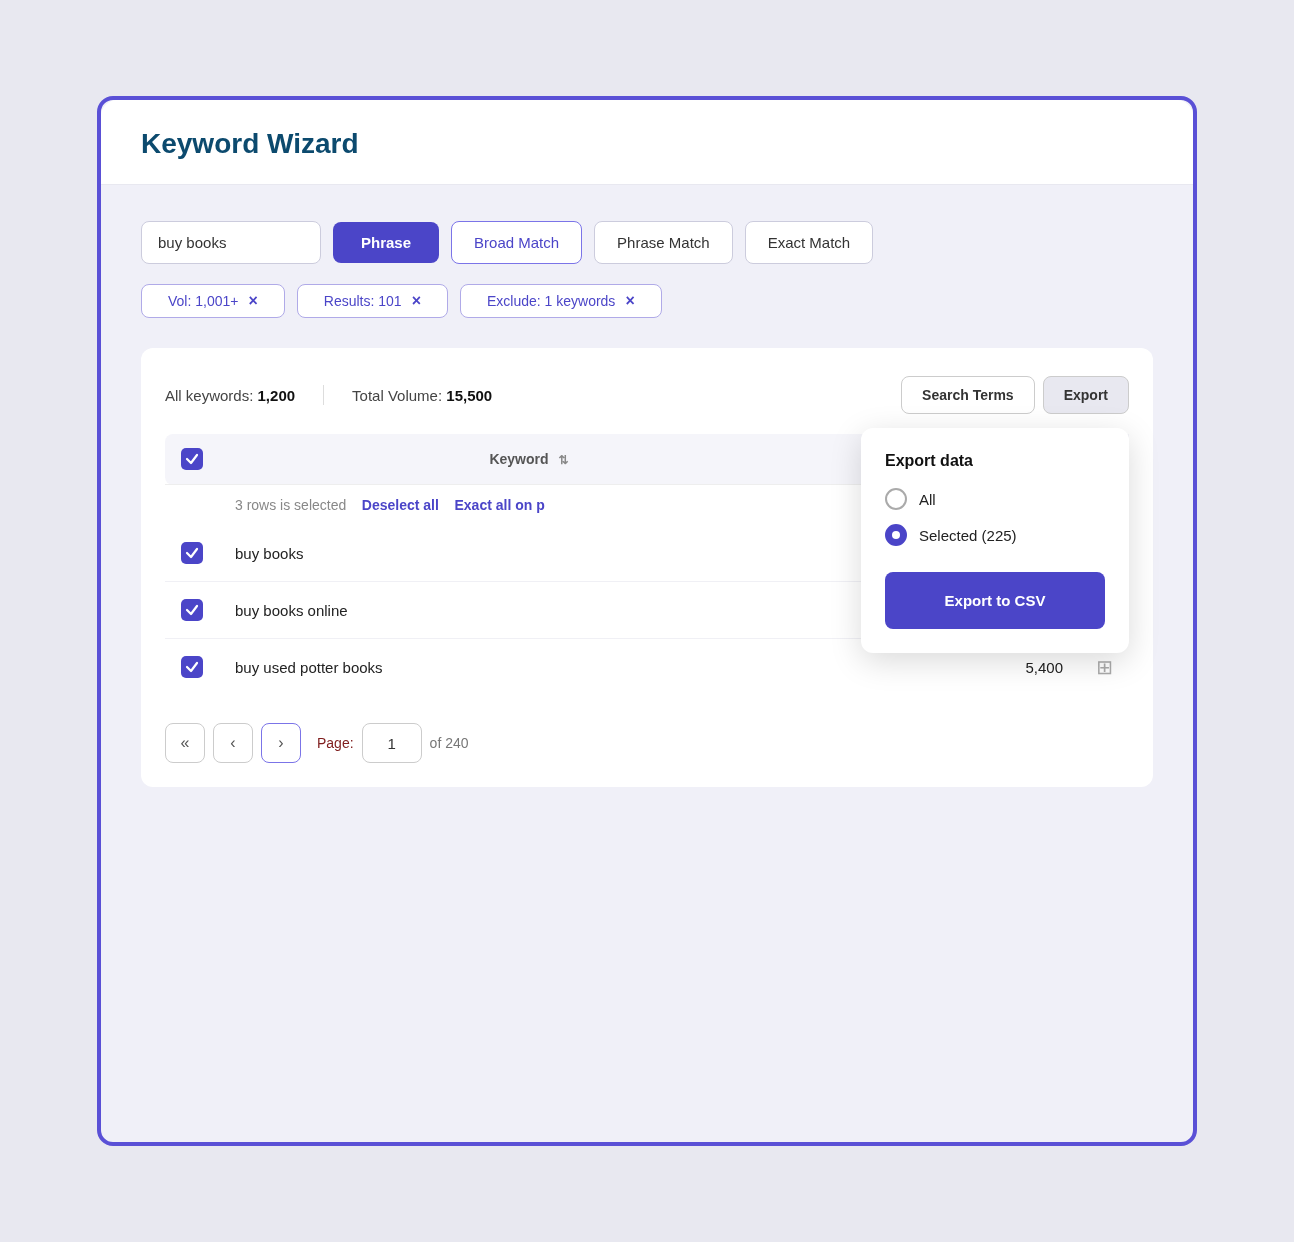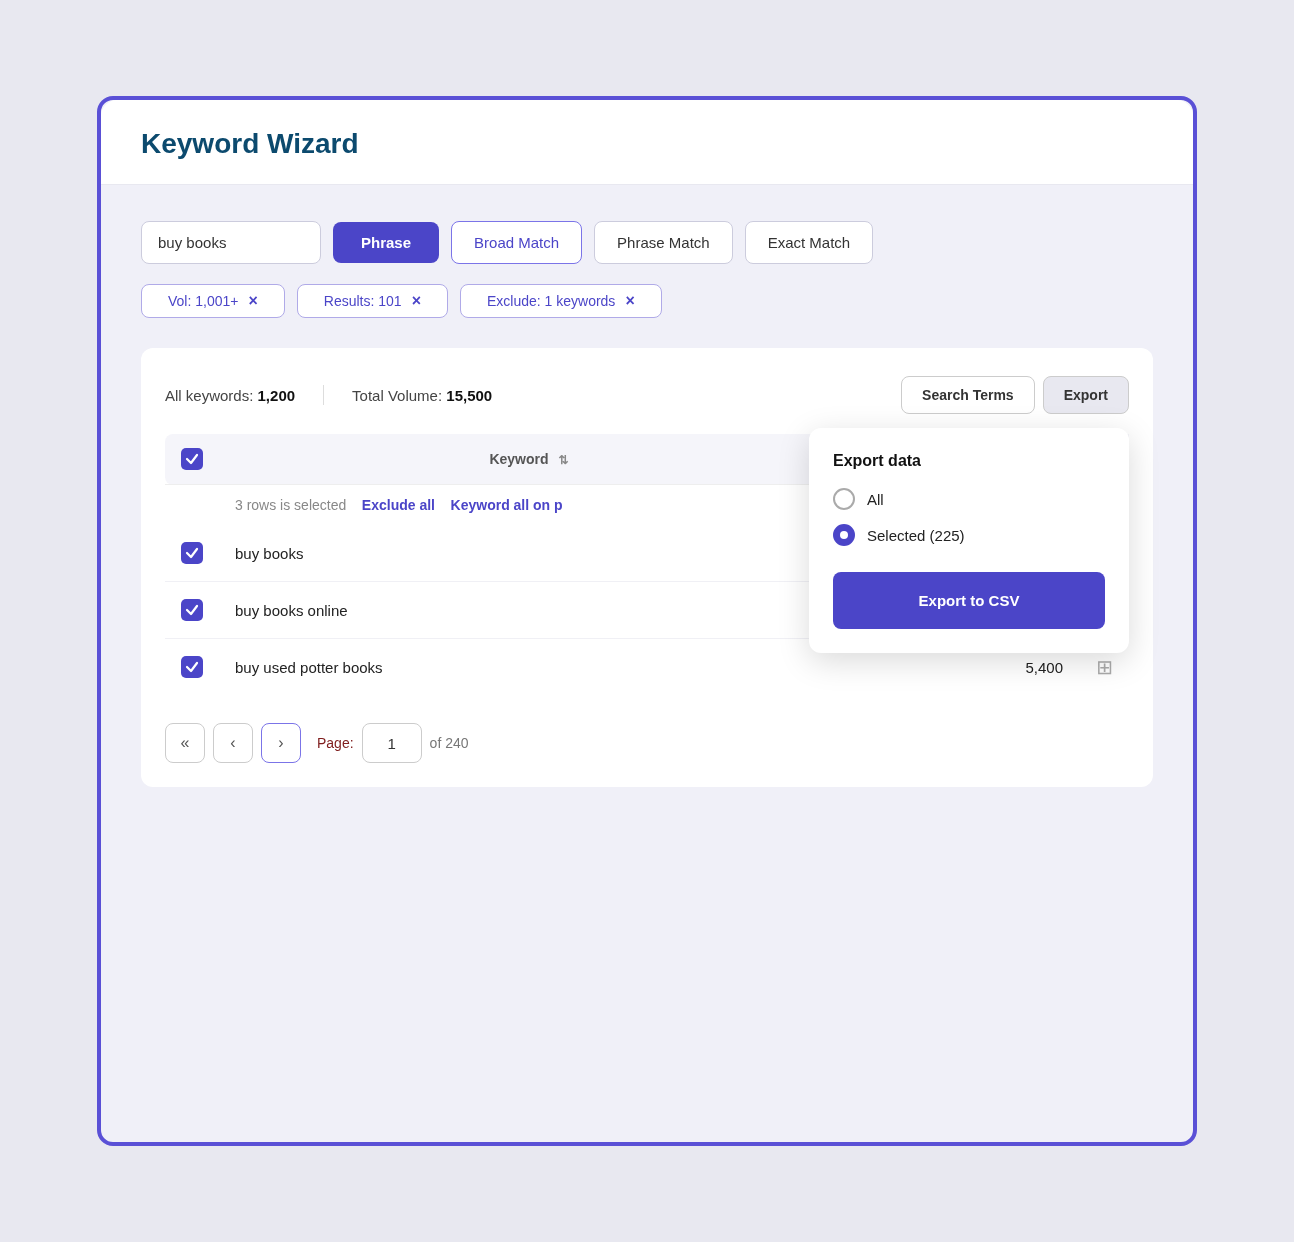--- a/index.html
+++ b/index.html
@@ -153,21 +153,21 @@
     }
     
     .export-dropdown {
       position: absolute;
       top: 52px;
       right: 0;
       background: #fff;
       border-radius: 12px;
       box-shadow: 0 8px 32px rgba(0,0,0,0.15);
       padding: 24px;
-      width: 320px;
+      width: 268px;
       z-index: 100;
     }
     .export-dropdown-title {
       font-size: 16px;
       font-weight: 700;
       color: #111;
       margin-bottom: 18px;
     }
     .radio-option {
       display: flex;
@@ -412,23 +412,23 @@
             <th class="table-col-header"></th>
           </tr>
         </thead>
         <tbody>
 
           <tr class="selection-info-row">
             <td></td>
             <td colspan="3">
               <span>3 rows is selected</span>
               &nbsp;&nbsp;
-              <a class="sel-link">Exclude all</a>
+              <a class="sel-link">Deselect all</a>
               &nbsp;&nbsp;
-              <a class="sel-link">Keyword all on p</a>
+              <a class="sel-link">Exact all on p</a>
             </td>
           </tr>
 
           <tr class="data-row">
             <td class="checkbox-cell">
               <div class="checkbox">
                 <svg viewBox="0 0 14 14" fill="none">
                     <polyline points="2,7 6,11 12,3" stroke="white" stroke-width="2.2" stroke-linecap="round" stroke-linejoin="round"></polyline>
                   </svg>
               </div>

